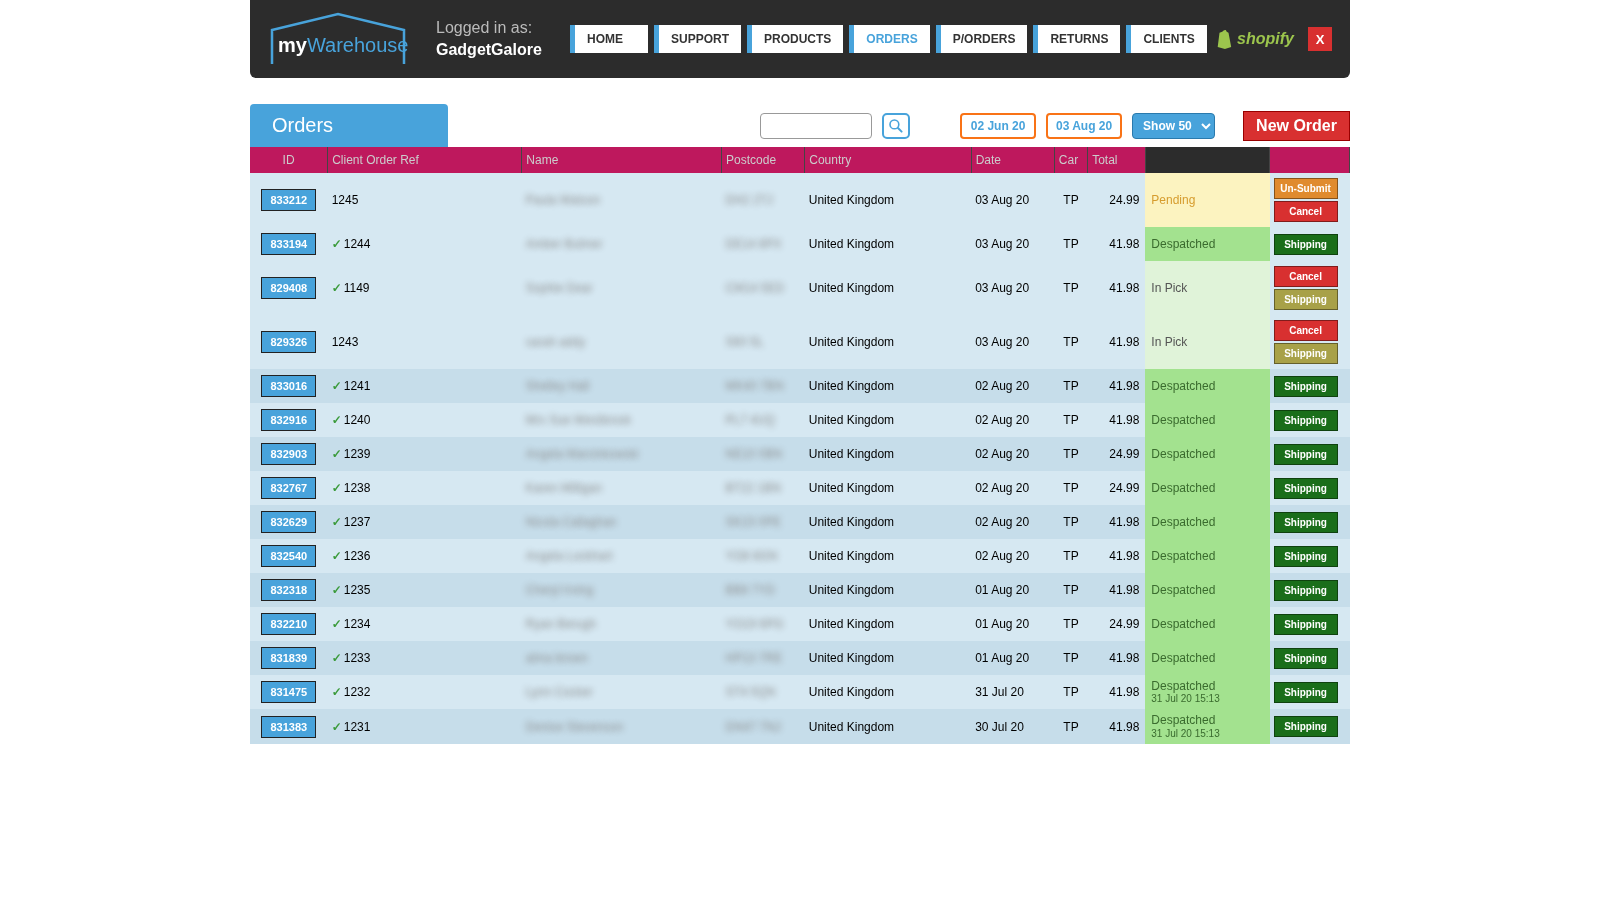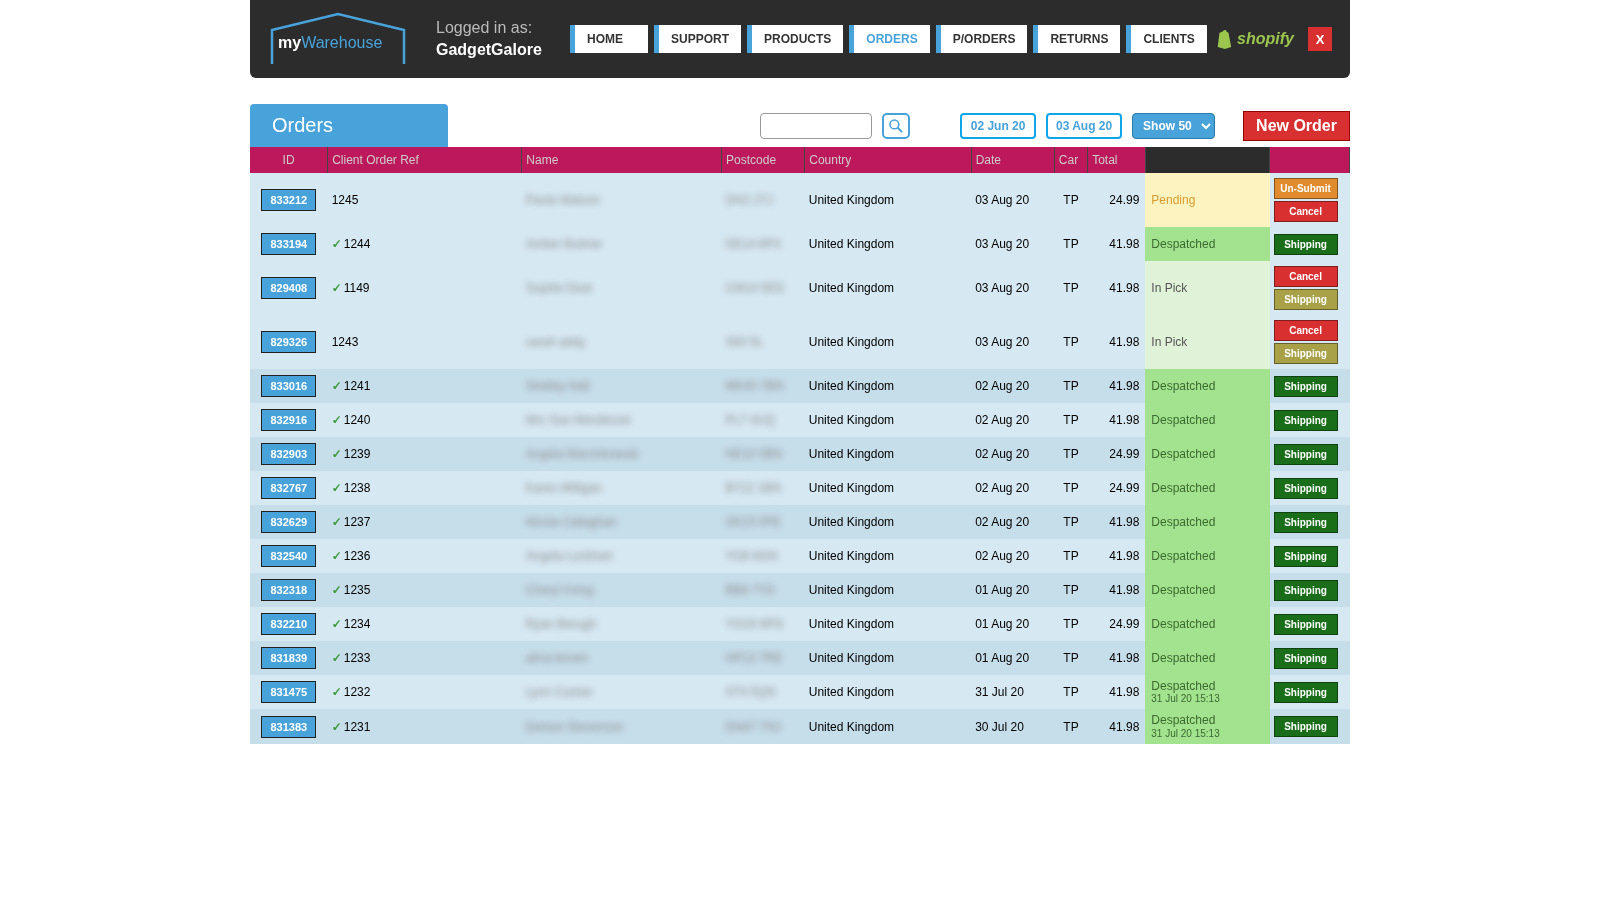--- a/index.html
+++ b/index.html
@@ -4,21 +4,21 @@
 <style>
 * { margin: 0; padding: 0; box-sizing: border-box; font-family: Arial, sans-serif; }
 body { background: #fff; width: 1600px; height: 900px; overflow: hidden; }
 .container { width: 1100px; margin: 0 auto; }
 
 
 .header { background: #2c2c2c; height: 78px; display: flex; align-items: center; padding: 0 18px; border-radius: 0 0 6px 6px; }
 .logo { display: flex; align-items: center; margin-right: 28px; }
 .logo-shape { width: 140px; height: 58px; position: relative; }
 .logo-shape svg { width: 100%; height: 100%; }
-.logo-text-main { font-size: 16px; position: absolute; left: 10px; top: 24px; }
+.logo-text-main { font-size: 20px; position: absolute; left: 10px; top: 24px; }
 .logo-my { color: #fff; font-weight: bold; }
 .logo-wh { color: #48a3db; font-weight: normal; }
 
 .logged-in { color: #bbb; font-size: 16px; line-height: 1.4; margin-right: 24px; width: 110px; }
 .logged-in .client { color: #fff; font-weight: bold; }
 
 .nav { display: flex; flex: 1; gap: 6px; align-items: center; border-radius: 14px; }
 .nav-item { background: #fff; color: #333; font-size: 12px; font-weight: bold; padding: 7px 12px; border-left: 5px solid #48a3db; cursor: pointer; min-width: 78px; }
 .nav-item.active { color: #48a3db; border-left-color: #48a3db; }
 
@@ -27,21 +27,21 @@
 
 .close-btn { background: #d83030; color: #fff; font-weight: bold; width: 24px; height: 24px; display: flex; align-items: center; justify-content: center; margin-left: 14px; font-size: 13px; cursor: pointer; }
 
 
 .toolbar { display: flex; align-items: center; margin-top: 26px; gap: 10px; }
 .page-title { background: #48a3db; color: #fff; font-size: 20px; padding: 10px 22px; width: 198px; border-radius: 4px 4px 0 0; }
 .spacer { flex: 1; }
 .search-input { width: 112px; height: 26px; border: 1px solid #999; border-radius: 4px; padding: 0 6px; }
 .search-btn { width: 28px; height: 26px; border: 2px solid #48a3db; border-radius: 5px; background: #fff; display: flex; align-items: center; justify-content: center; cursor: pointer; }
 .search-btn svg { width: 16px; height: 16px; }
-.date-input { width: 76px; height: 26px; border: 2px solid #0ea5e9; border-radius: 4px; text-align: center; font-size: 12px; color: #48a3db; font-weight: bold; }
+.date-input { width: 76px; height: 26px; border: 2px solid #f97316; border-radius: 4px; text-align: center; font-size: 12px; color: #48a3db; font-weight: bold; }
 .show-select { height: 26px; background: #48a3db; color: #fff; border: 1px solid #2a7aad; border-radius: 4px; padding: 0 6px; font-size: 12px; font-weight: bold; }
 .new-order { background: #d83030; color: #fff; border: 1px solid #900; padding: 5px 12px; font-size: 16px; font-weight: bold; cursor: pointer; margin-left: 18px; }
 
 
 .tbl { width: 100%; border-collapse: collapse; }
 .tbl thead { background: #be185d; color: #ccc; font-size: 12px; }
 .tbl thead th { text-align: left; padding: 6px 4px; font-weight: normal; border-right: 1px solid #444; }
 .tbl thead th:first-child { text-align: center; width: 70px; }
 .tbl tbody tr { font-size: 12px; }
 .tbl tbody td { padding: 6px 4px; vertical-align: middle; }

